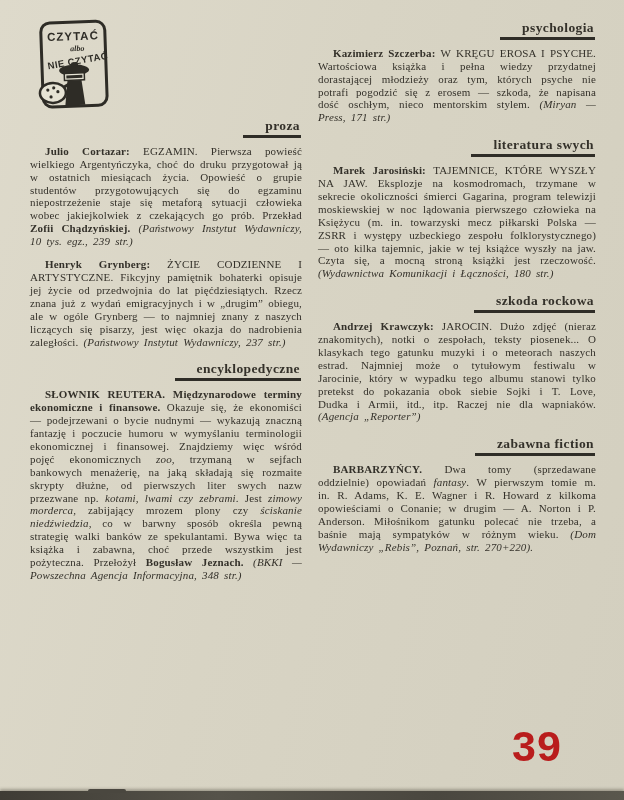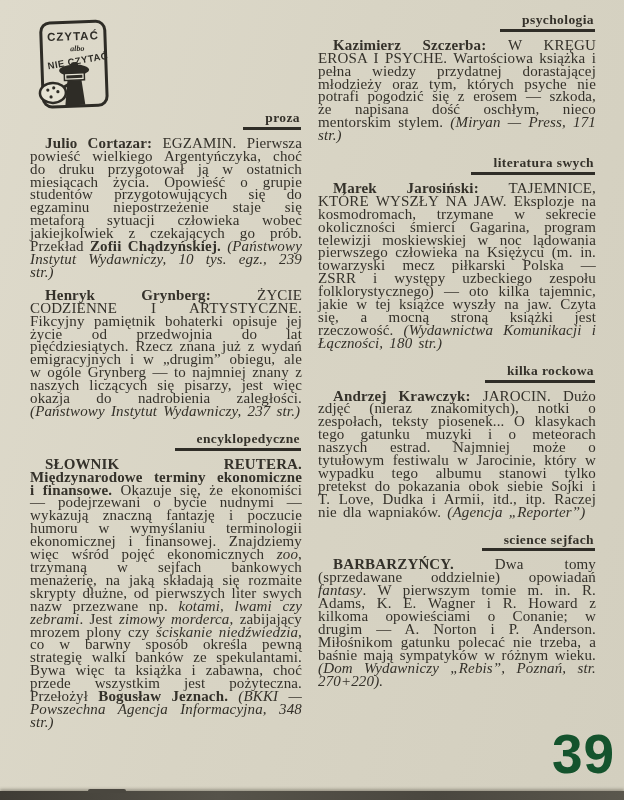--- a/index.html
+++ b/index.html
@@ -11,36 +11,36 @@
   }
   .page{position:absolute;inset:0;}
   
   .logo{position:absolute;left:26px;top:14px;width:104px;height:104px;}
   .logo svg{width:100%;height:100%;}
   
   .col{position:absolute;}
   .col-left{left:30px;top:104px;width:272px;}
   .col-right{left:318px;top:6px;width:278px;}
   .section-header-row{text-align:right;margin:11px 1px 7px 0;}
-  .section-header-row:first-child{margin-top:4px;}
+  .section-header-row:first-child{margin-top:12px;}
   .section-header{
     display:inline-block;font-weight:bold;font-size:13.5px;letter-spacing:.4px;
     border-bottom:3px solid #2f2d27;padding:0 1px 1px 22px;line-height:1.1;
   }
   .review{
     margin:0 0 10px 0;text-align:justify;text-indent:15px;
-    font-size:15px;line-height:12.9px;word-spacing:2.2px;letter-spacing:.15px;
+    font-size:11px;line-height:12.9px;word-spacing:2.2px;letter-spacing:.15px;
   }
   .review .b{font-weight:bold;}
   .review .i{font-style:italic;}
   
   .page-number{
     position:absolute;left:512px;top:722px;
     font-family:"Liberation Sans","DejaVu Sans",sans-serif;
-    font-weight:bold;font-size:55px;letter-spacing:1px;color:#14532d;margin-left:40px;
+    font-weight:bold;font-size:43px;letter-spacing:1px;color:#b91c1c;
   }
   
   .bottom-edge{
     position:absolute;left:0;right:0;bottom:0;height:9px;
     background:linear-gradient(to right,#3f3c35 0%,#56534a 35%,#4a473f 70%,#5a574d 100%);
     box-shadow:0 -2px 3px rgba(90,86,74,.45);
   }
   .bottom-edge .nick{
     position:absolute;left:88px;bottom:7px;width:38px;height:4px;
     background:#4a473f;border-radius:2px 2px 0 0;
@@ -79,23 +79,23 @@
       <p class="review"><span class="b">Julio Cortazar: </span><span>EGZAMIN. </span><span>Pierwsza powieść wielkiego Argentyńczyka, choć do druku przygotował ją w ostatnich miesiącach życia. Opowieść o grupie studentów przygotowujących się do egzaminu niepostrzeżenie staje się metaforą sytuacji człowieka wobec jakiejkolwiek z czekających go prób. Przekład </span><span class="b">Zofii Chądzyńskiej. </span><span class="i">(Państwowy Instytut Wydawniczy, 10 tys. egz., 239 str.)</span></p>
       <p class="review"><span class="b">Henryk Grynberg: </span><span>ŻYCIE CODZIENNE I ARTYSTYCZNE. Fikcyjny pamiętnik bohaterki opisuje jej życie od przedwojnia do lat pięćdziesiątych. Rzecz znana już z wydań emigracyjnych i w „drugim” obiegu, ale w ogóle Grynberg — to najmniej znany z naszych liczących się pisarzy, jest więc okazja do nadrobienia zaległości. </span><span class="i">(Państwowy Instytut Wydawniczy, 237 str.)</span></p>
       <div class="section-header-row"><span class="section-header">encyklopedyczne</span></div>
       <p class="review"><span class="b">SŁOWNIK REUTERA. Międzynarodowe terminy ekonomiczne i finansowe. </span><span>Okazuje się, że ekonomiści — podejrzewani o bycie nudnymi — wykazują znaczną fantazję i poczucie humoru w wymyślaniu terminologii ekonomicznej i finansowej. Znajdziemy więc wśród pojęć ekonomicznych </span><span class="i">zoo</span><span>, trzymaną w sejfach bankowych menażerię, na jaką składają się rozmaite skrypty dłużne, od pierwszych liter swych nazw przezwane np. </span><span class="i">kotami, lwami czy zebrami</span><span>. Jest </span><span class="i">zimowy morderca</span><span>, zabijający mrozem plony czy </span><span class="i">ściskanie niedźwiedzia</span><span>, co w barwny sposób określa pewną strategię walki banków ze spekulantami. Bywa więc ta książka i zabawna, choć przede wszystkim jest pożyteczna. Przełożył </span><span class="b">Bogusław Jeznach. </span><span class="i">(BKKI — Powszechna Agencja Informacyjna, 348 str.)</span></p>
     </div>
   <div class="col col-right" id="col-right">
       <div class="section-header-row"><span class="section-header">psychologia</span></div>
       <p class="review"><span class="b">Kazimierz Szczerba: </span><span>W KRĘGU EROSA I PSYCHE. Wartościowa książka i pełna wiedzy przydatnej dorastającej młodzieży oraz tym, których psyche nie potrafi pogodzić się z erosem — szkoda, że napisana dość oschłym, nieco mentorskim stylem. </span><span class="i">(Miryan — Press, 171 str.)</span></p>
       <div class="section-header-row"><span class="section-header">literatura swych</span></div>
       <p class="review"><span class="b">Marek Jarosiński: </span><span>TAJEMNICE, KTÓRE WYSZŁY NA JAW. Eksplozje na kosmodromach, trzymane w sekrecie okoliczności śmierci Gagarina, program telewizji moskiewskiej w noc lądowania pierwszego człowieka na Księżycu (m. in. towarzyski mecz piłkarski Polska — ZSRR i występy uzbeckiego zespołu folklorystycznego) — oto kilka tajemnic, jakie w tej książce wyszły na jaw. Czyta się, a mocną stroną książki jest rzeczowość. </span><span class="i">(Wydawnictwa Komunikacji i Łączności, 180 str.)</span></p>
-      <div class="section-header-row"><span class="section-header">kilka rockowa</span></div>
+      <div class="section-header-row"><span class="section-header">szkoda rockowa</span></div>
       <p class="review"><span class="b">Andrzej Krawczyk: </span><span>JAROCIN. Dużo zdjęć (nieraz znakomitych), notki o zespołach, teksty piosenek... O klasykach tego gatunku muzyki i o meteorach naszych estrad. Najmniej może o tytułowym festiwalu w Jarocinie, który w wypadku tego albumu stanowi tylko pretekst do pokazania obok siebie Sojki i T. Love, Dudka i Armii, itd., itp. Raczej nie dla wapniaków. </span><span class="i">(Agencja „Reporter”)</span></p>
-      <div class="section-header-row"><span class="section-header">science sejfach</span></div>
+      <div class="section-header-row"><span class="section-header">zabawna fiction</span></div>
       <p class="review"><span class="b">BARBARZYŃCY. </span><span>Dwa tomy (sprzedawane oddzielnie) opowiadań </span><span class="i">fantasy</span><span>. W pierwszym tomie m. in. R. Adams, K. E. Wagner i R. Howard z kilkoma opowieściami o Conanie; w drugim — A. Norton i P. Anderson. Miłośnikom gatunku polecać nie trzeba, a baśnie mają sympatyków w różnym wieku. </span><span class="i">(Dom Wydawniczy „Rebis”, Poznań, str. 270+220).</span></p>
     </div>
 
   <div class="page-number">39</div>
 
   <div class="bottom-edge">
     <div class="nick"></div>
   </div>
 
 </div>

